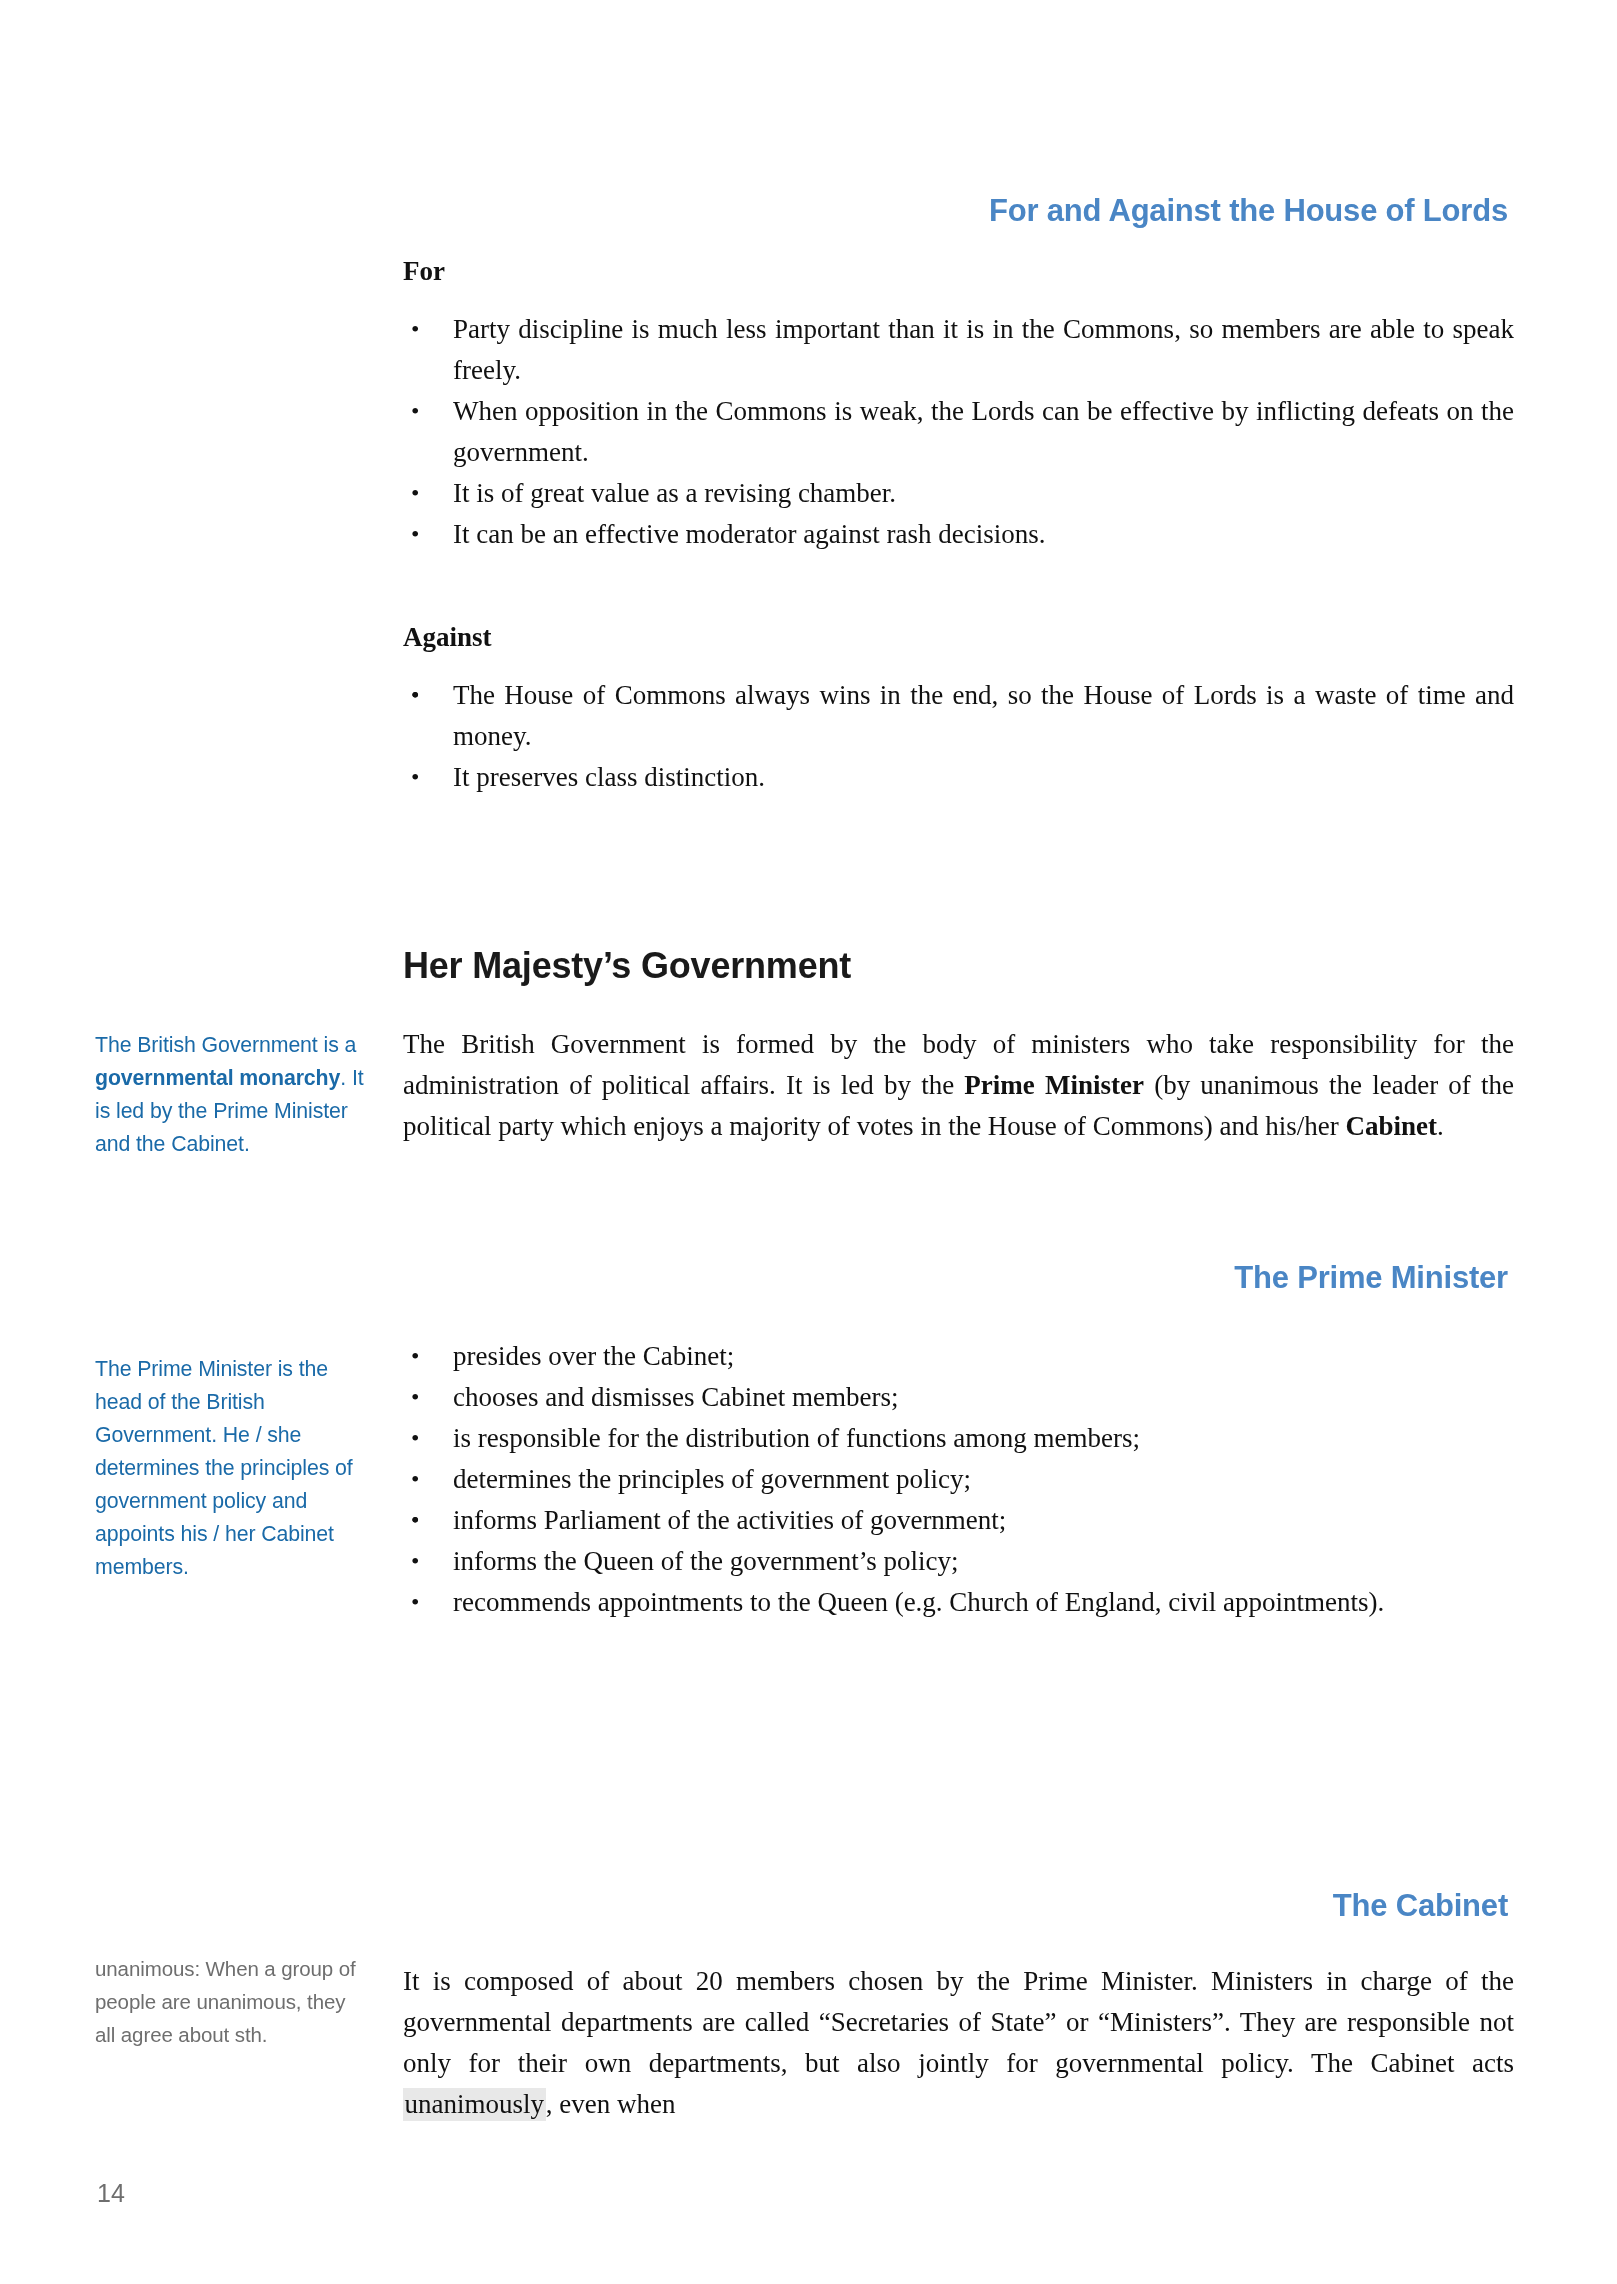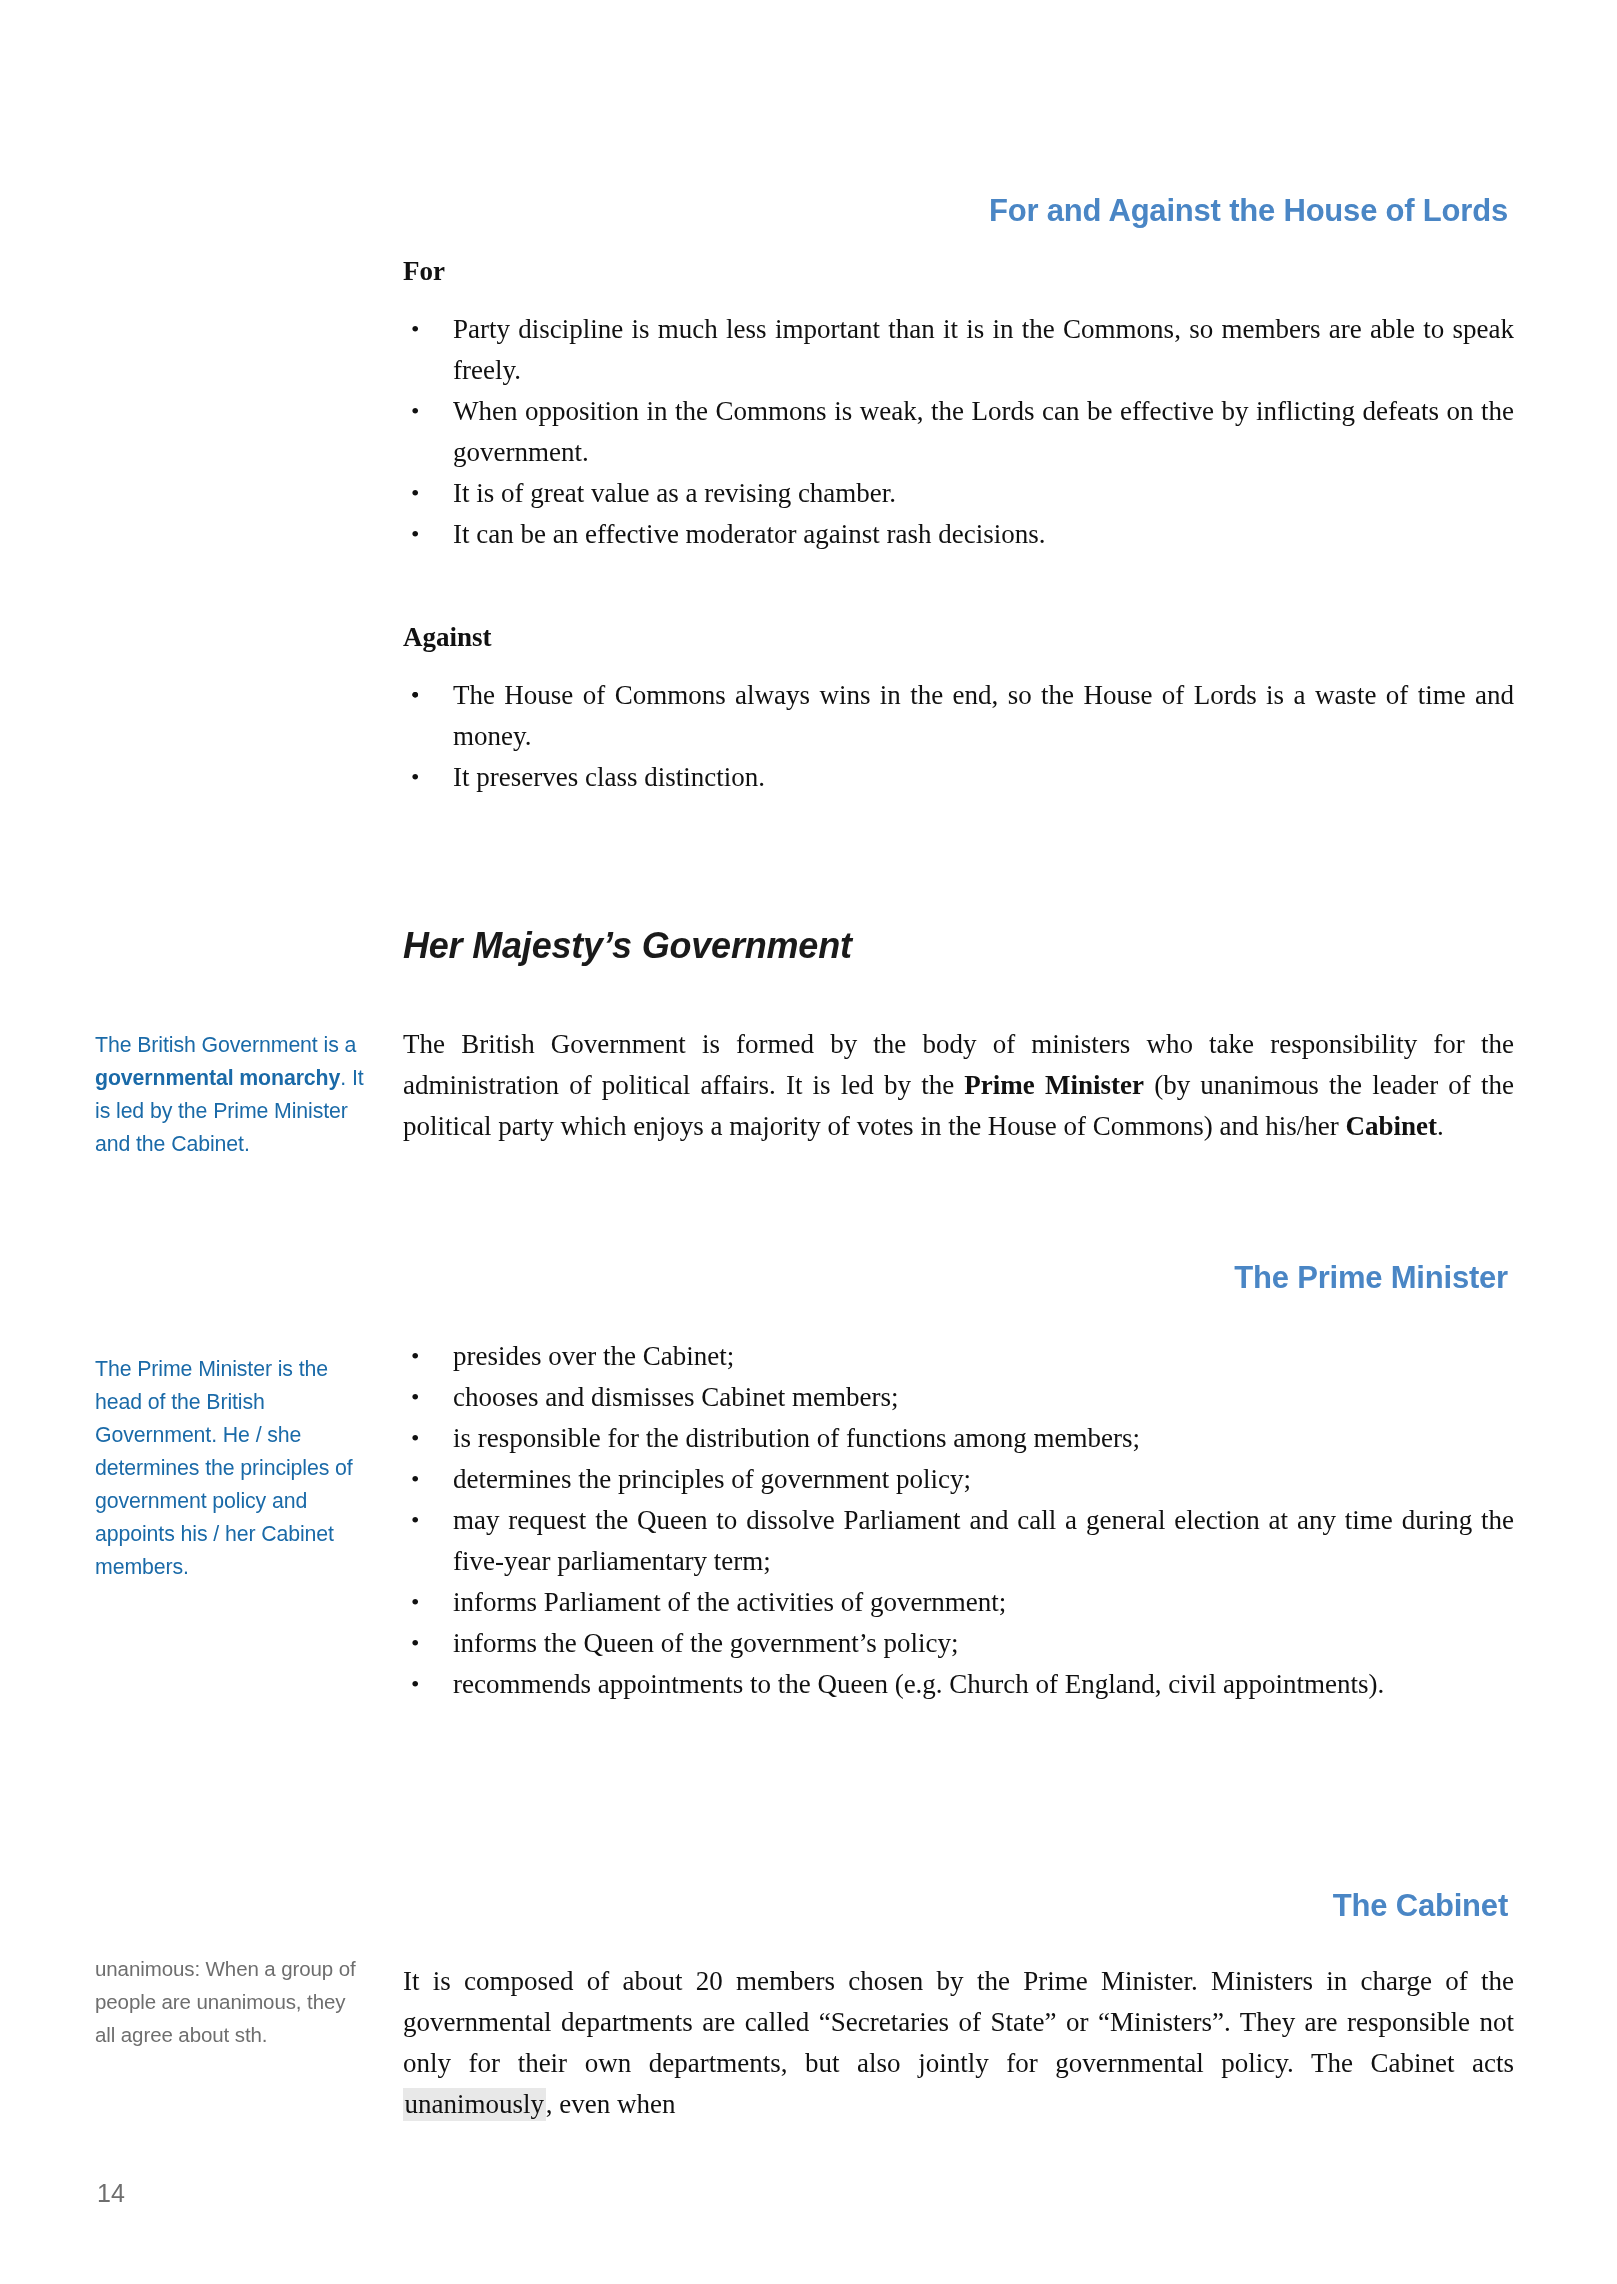--- a/index.html
+++ b/index.html
@@ -186,39 +186,39 @@
     </div>
 
     <div class="block" style="top:675px;">
       <ul class="bullets">
         <li class="nojust"><span class="bullet-dot">•</span></li>
         <li><span class="bullet-dot">•</span><span>The House of Commons always wins in the end, so the House of Lords is a waste of time and money.</span></li>
         <li class="nojust"><span class="bullet-dot">•</span><span>It preserves class distinction.</span></li>
       </ul>
     </div>
 
-    <div class="block" style="top:924px;font-style:italic;">
+    <div class="block" style="top:944px;">
       <h1 class="chapter-head">Her Majesty’s Government</h1>
     </div>
 
     <div class="block" style="top:1024px;">
       <p class="body-text"><span>The British Government is formed by the body of ministers who take responsibility for the administration of political affairs. It is led by the </span><b>Prime Minister</b><span> (by unanimous the leader of the political party which enjoys a majority of votes in the House of Commons) and his/her </span><b>Cabinet</b><span>.</span></p>
     </div>
 
     <div class="block" style="top:1252px;">
       <h2 class="section-head">The Prime Minister</h2>
     </div>
 
     <div class="block" style="top:1336px;">
       <ul class="bullets">
         <li class="nojust"><span class="bullet-dot">•</span><span>presides over the Cabinet;</span></li>
         <li class="nojust"><span class="bullet-dot">•</span><span>chooses and dismisses Cabinet members;</span></li>
         <li class="nojust"><span class="bullet-dot">•</span><span>is responsible for the distribution of functions among members;</span></li>
         <li class="nojust"><span class="bullet-dot">•</span><span>determines the principles of government policy;</span></li>
-        <li><span class="bullet-dot">•</span><span>may request the Queen to dissolve Parliament and call a general election at any time during the five-year parliamentary term;</span></li>
+        <li><span class="bullet-dot">•</span></li>
         <li class="nojust"><span class="bullet-dot">•</span><span>informs Parliament of the activities of government;</span></li>
         <li class="nojust"><span class="bullet-dot">•</span><span>informs the Queen of the government’s policy;</span></li>
         <li class="nojust"><span class="bullet-dot">•</span><span>recommends appointments to the Queen (e.g. Church of England, civil appointments).</span></li>
       </ul>
     </div>
 
     <div class="block" style="top:1880px;">
       <h2 class="section-head">The Cabinet</h2>
     </div>
 

